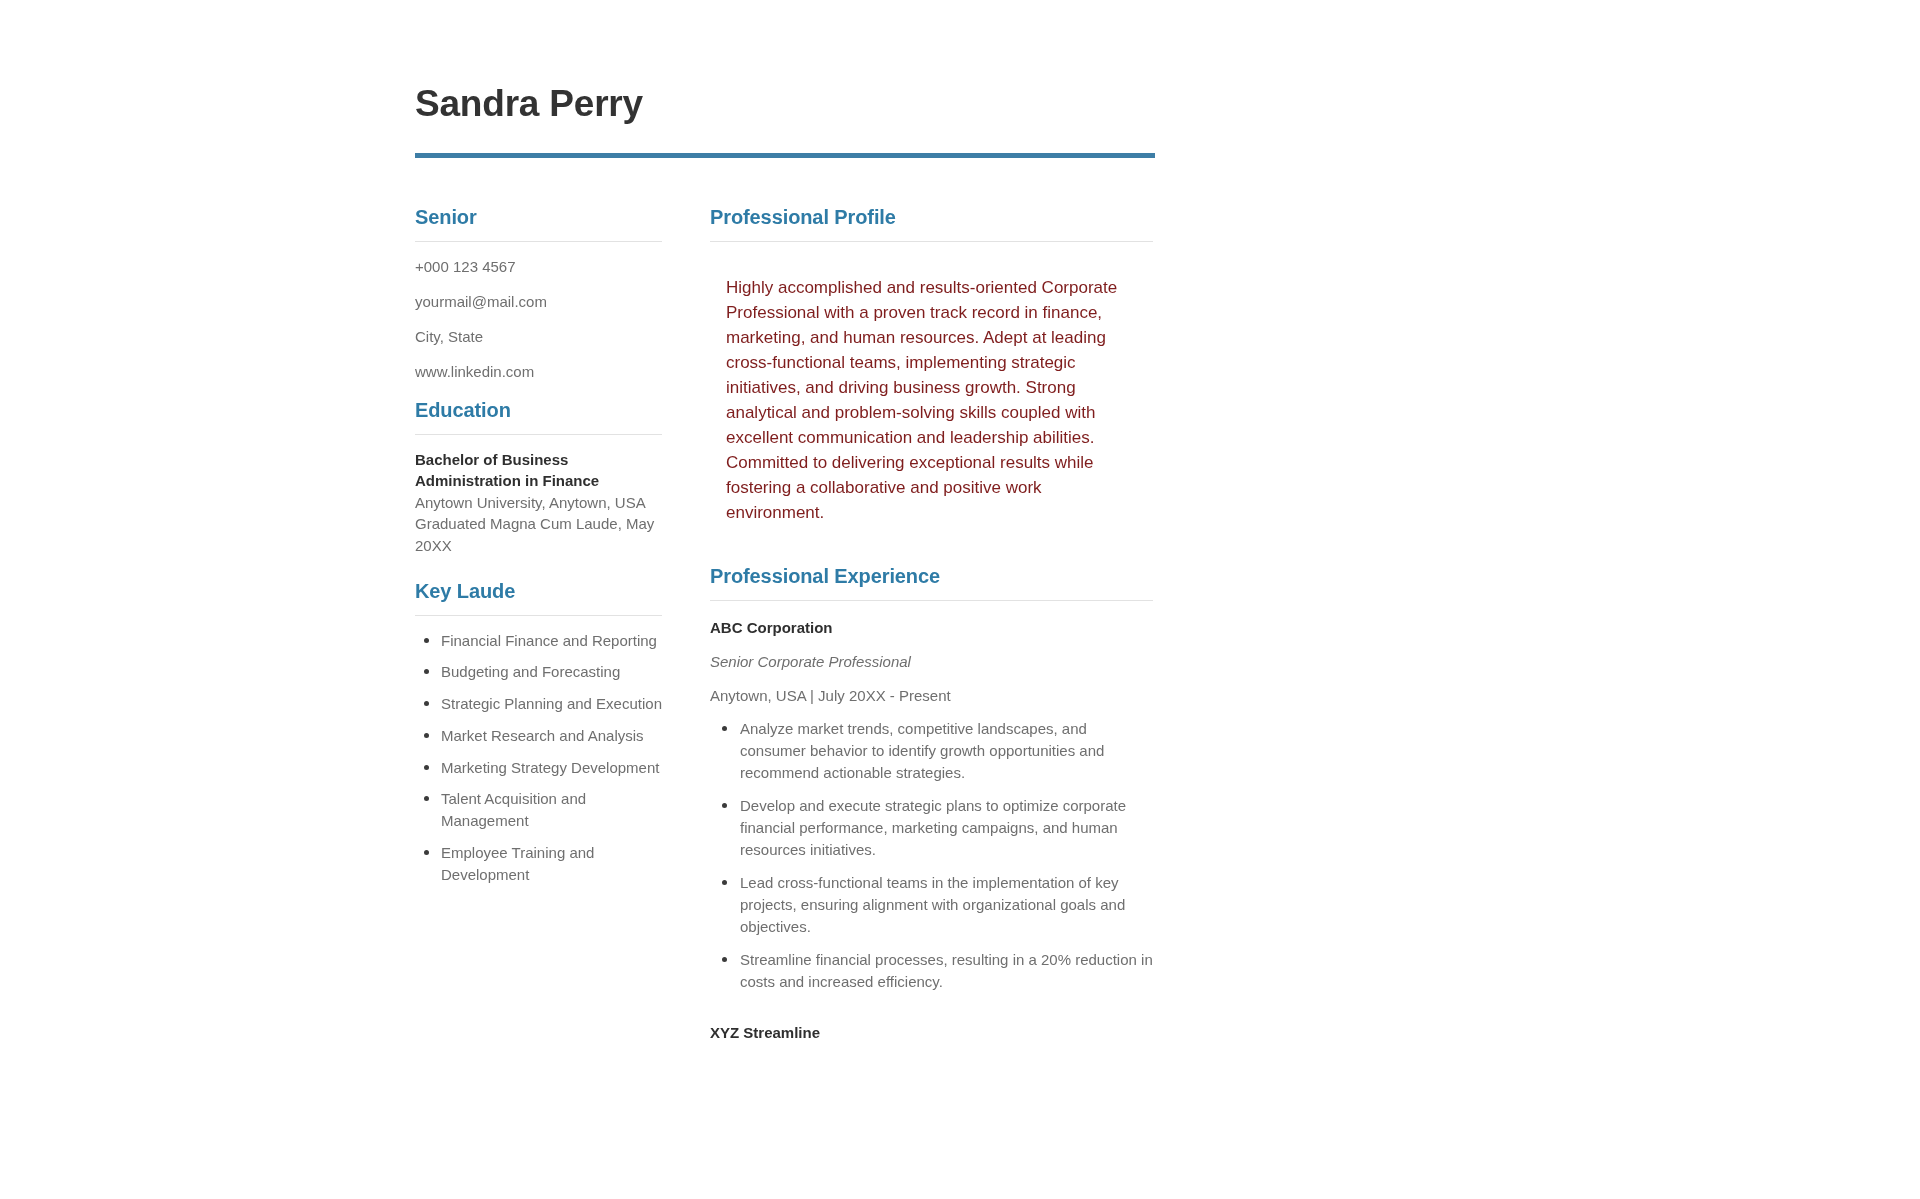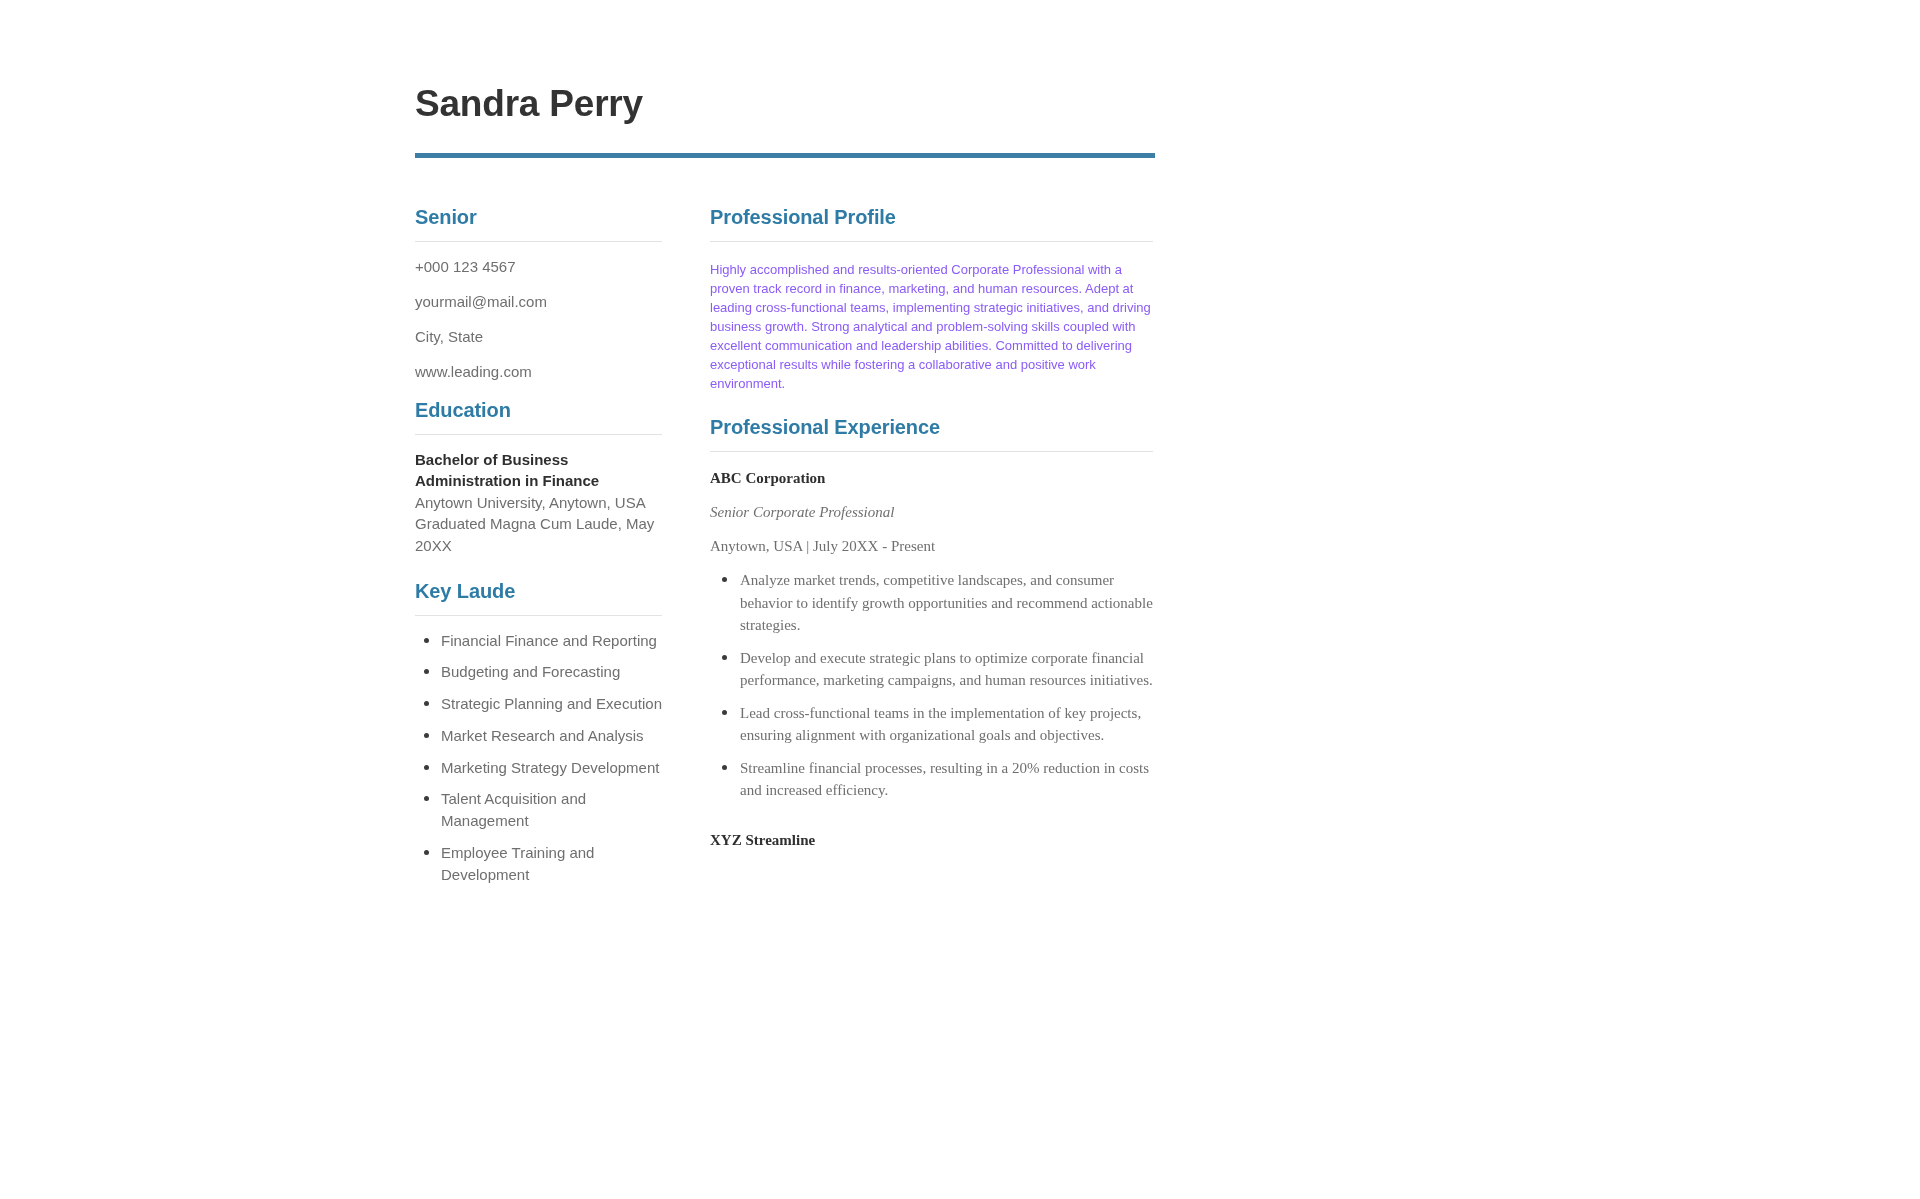--- a/index.html
+++ b/index.html
@@ -140,29 +140,29 @@
     left: -17px;
     top: 8px;
     width: 5px;
     height: 5px;
     border-radius: 50%;
     background: #3b3b3b;
   }
 
   
   .profile-text {
-    font-size: 13px;
-    color: #8b5cf6;
+    font-size: 17px;
+    color: #7f1d1d;
     line-height: 1.47;
-    margin: 0;
+    margin: 16px;
     padding-top: 18px;
   }
 
   .experience-section { padding-top: 22px; }
-  .job { padding-top: 16px; font-family: Liberation Serif, serif; }
+  .job { padding-top: 16px; }
   .job-company {
     font-size: 15px;
     font-weight: 700;
     color: #2f2f2f;
     margin: 0;
     line-height: 1.4;
   }
   .job-role {
     font-size: 15px;
     font-style: italic;
@@ -217,21 +217,21 @@
 
       <div class="col-left">
 
         <div class="section">
           <h2 class="section-title">Senior</h2>
           <div class="section-rule"></div>
           <ul class="contact-list">
             <li> +000 123 4567</li>
             <li>yourmail@mail.com</li>
             <li>City, State</li>
-            <li>www.leading.com</li>
+            <li>www.linkedin.com</li>
           </ul>
         </div>
 
         <div class="section">
           <h2 class="section-title">Education</h2>
           <div class="section-rule"></div>
           <div class="edu-block">
             <p class="edu-degree">Bachelor of Business Administration in Finance</p>
             <p class="edu-school">Anytown University, Anytown, USA</p>
             <p class="edu-honors">Graduated Magna Cum Laude, May 20XX</p>

